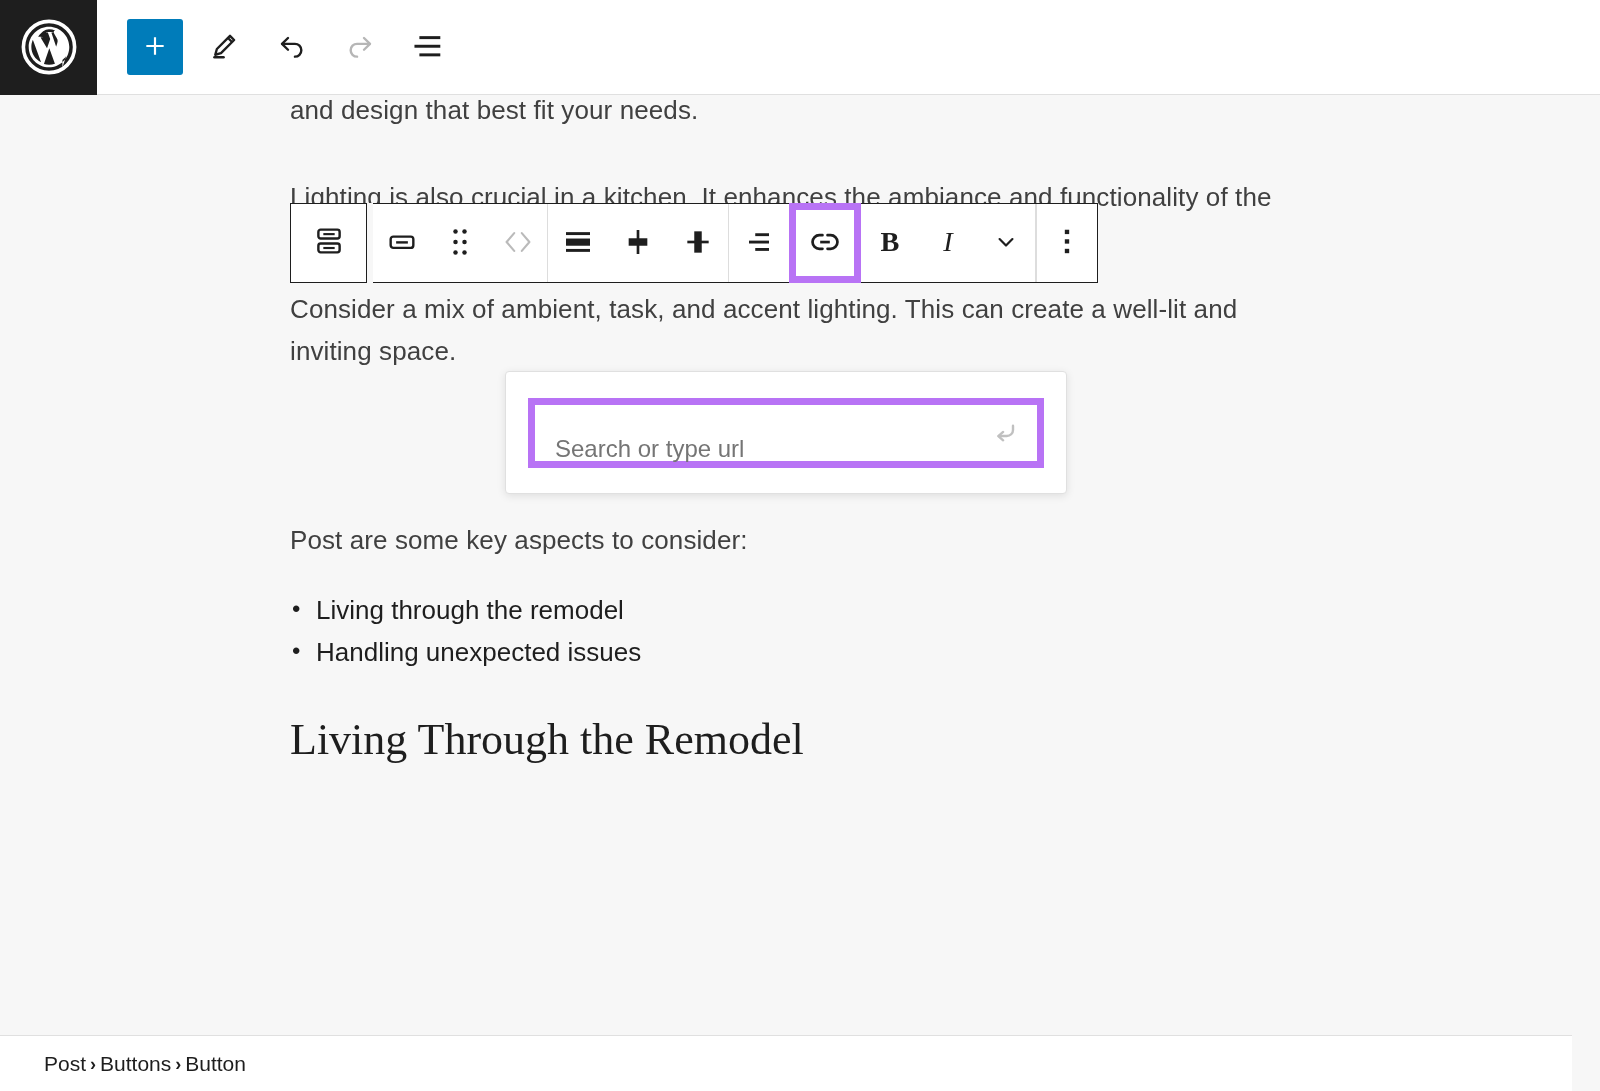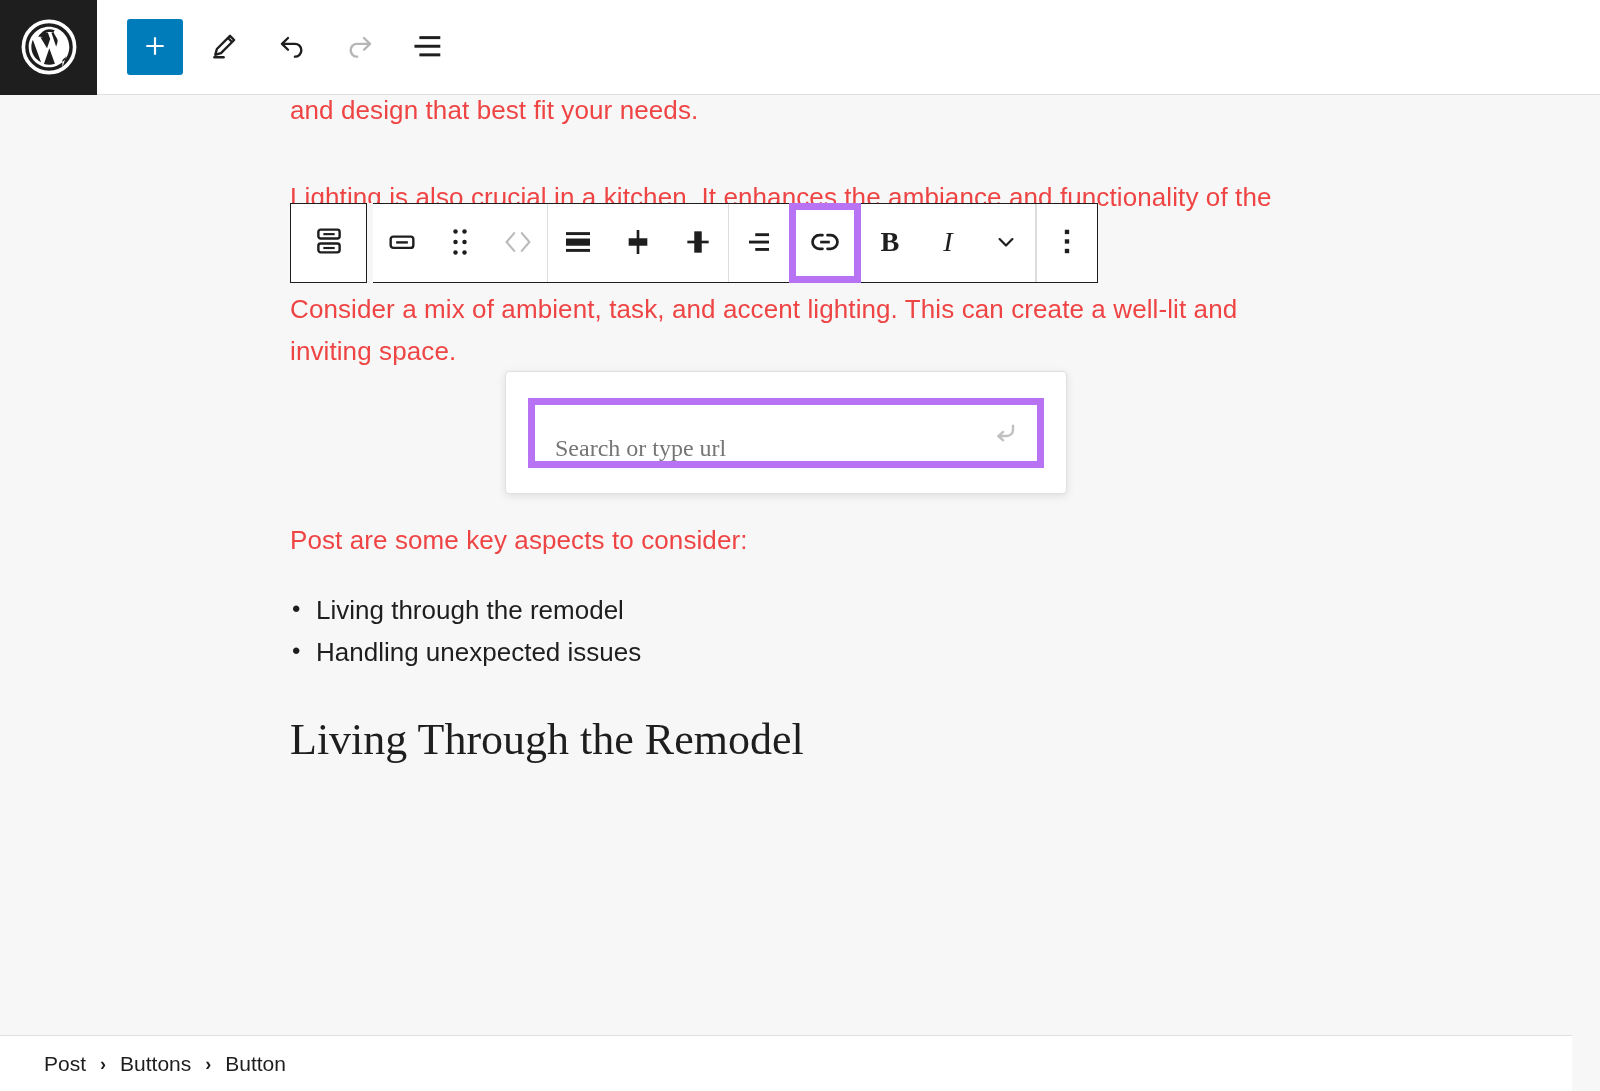--- a/index.html
+++ b/index.html
@@ -54,21 +54,21 @@
     overflow: hidden;
   }
   .content {
     position: absolute;
     left: 290px; top: 0;
     width: 1000px;
   }
   .p {
     font-size: 26px;
     line-height: 42px;
-    color: #ef4444;
+    color: #404040;
     letter-spacing: .1px;
   }
   .p + .p { margin-top: 26px; }
 
   h2.serif {
     font-family: "Liberation Serif", serif;
     font-size: 56px;
     font-weight: 400;
     line-height: 64px;
     color: #1e1e1e;
@@ -185,39 +185,39 @@
   .link-input-frame {
     width: 516px; height: 70px;
     border: 7px solid #b873f5;
     background: #ffffff;
     display: flex; align-items: center;
     padding: 0 16px 0 20px;
   }
   .link-input {
     flex: 1;
     border: none; outline: none;
-    font-family: Liberation Serif, serif;
+    font-family: Liberation Sans, sans-serif;
     font-size: 24px;
     color: #4d7c0f;
     background: transparent;
     margin-top: 32px;
   }
   .link-input::placeholder { color: #757575; }
   .submit-icon { flex: 0 0 auto; opacity: .45; display: flex; }
 
   
   .breadcrumb-bar {
     position: absolute;
     left: 0; top: 1035px;
     width: 1572px; height: 56px;
     background: #ffffff;
     border-top: 1px solid #e0e0e0;
     display: flex; align-items: center;
     padding-left: 44px;
-    gap: 14px;
+    gap: 4px;
   }
   .crumb {
     font-size: 21px;
     color: #1e1e1e;
     cursor: pointer;
   }
   .crumb-sep {
     font-size: 18px;
     font-weight: bold;
     color: #1e1e1e;

